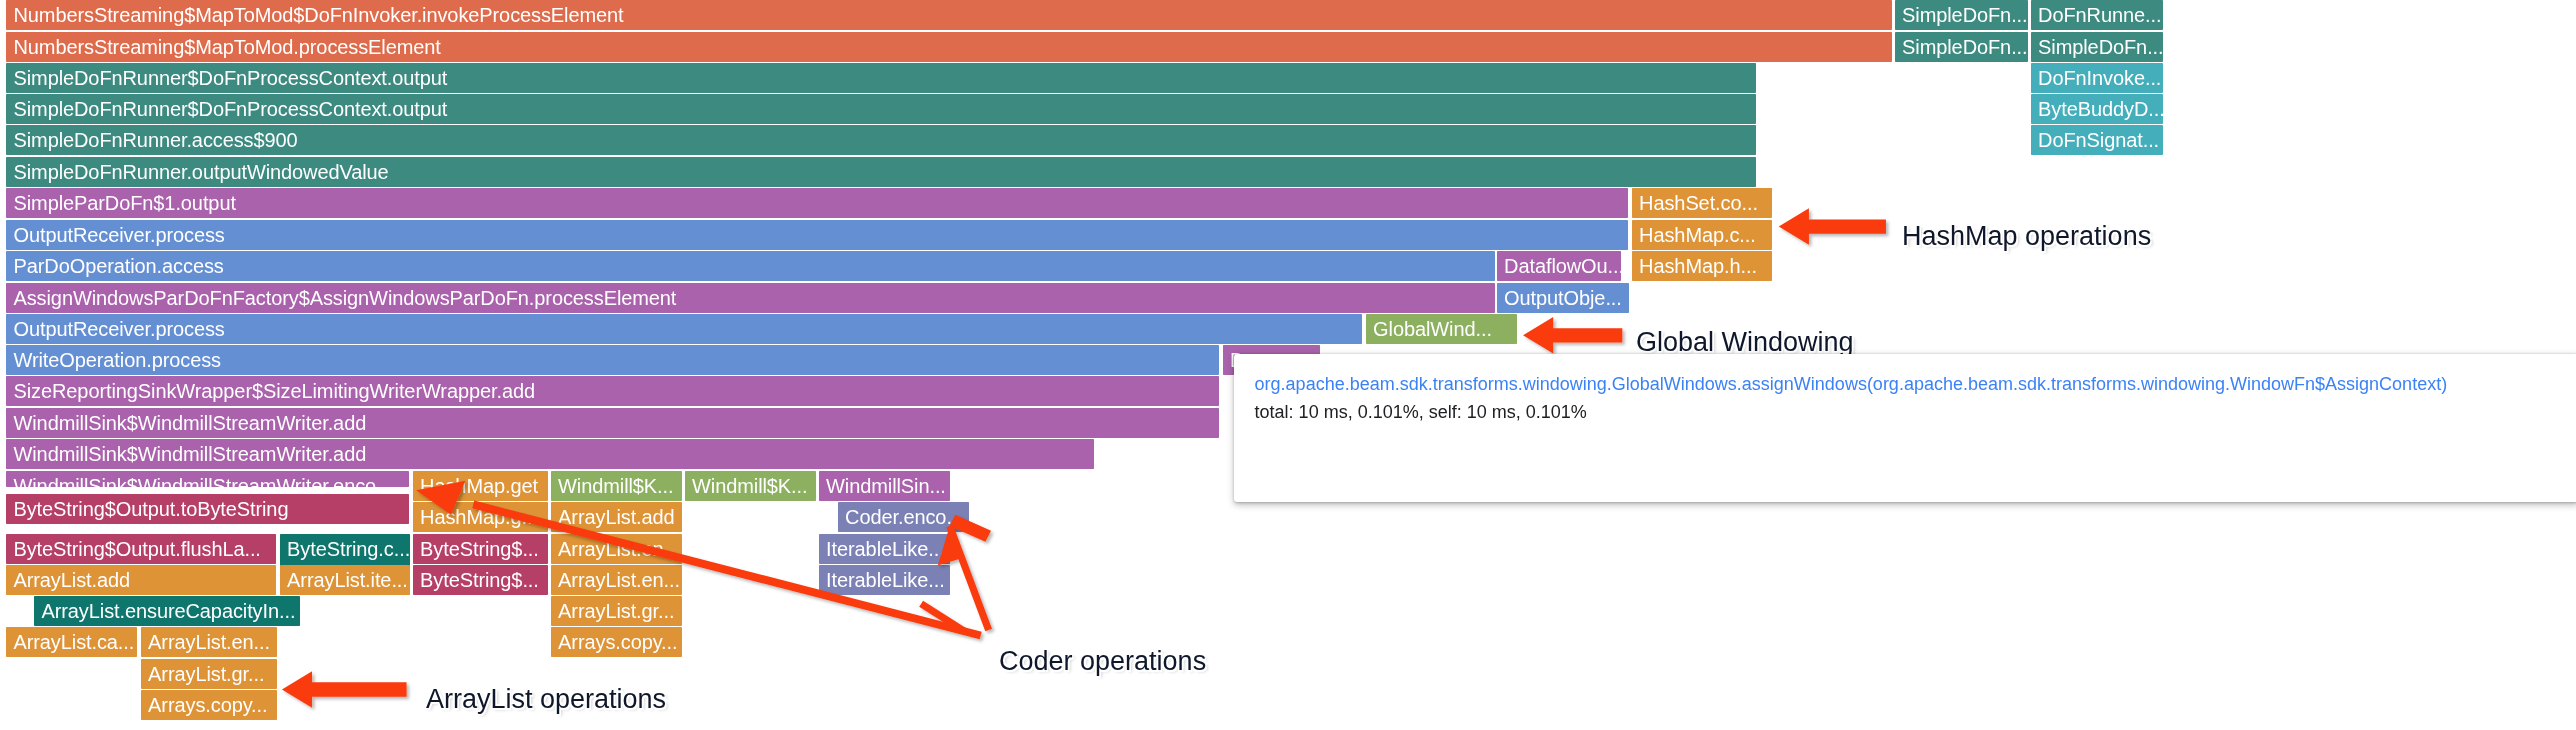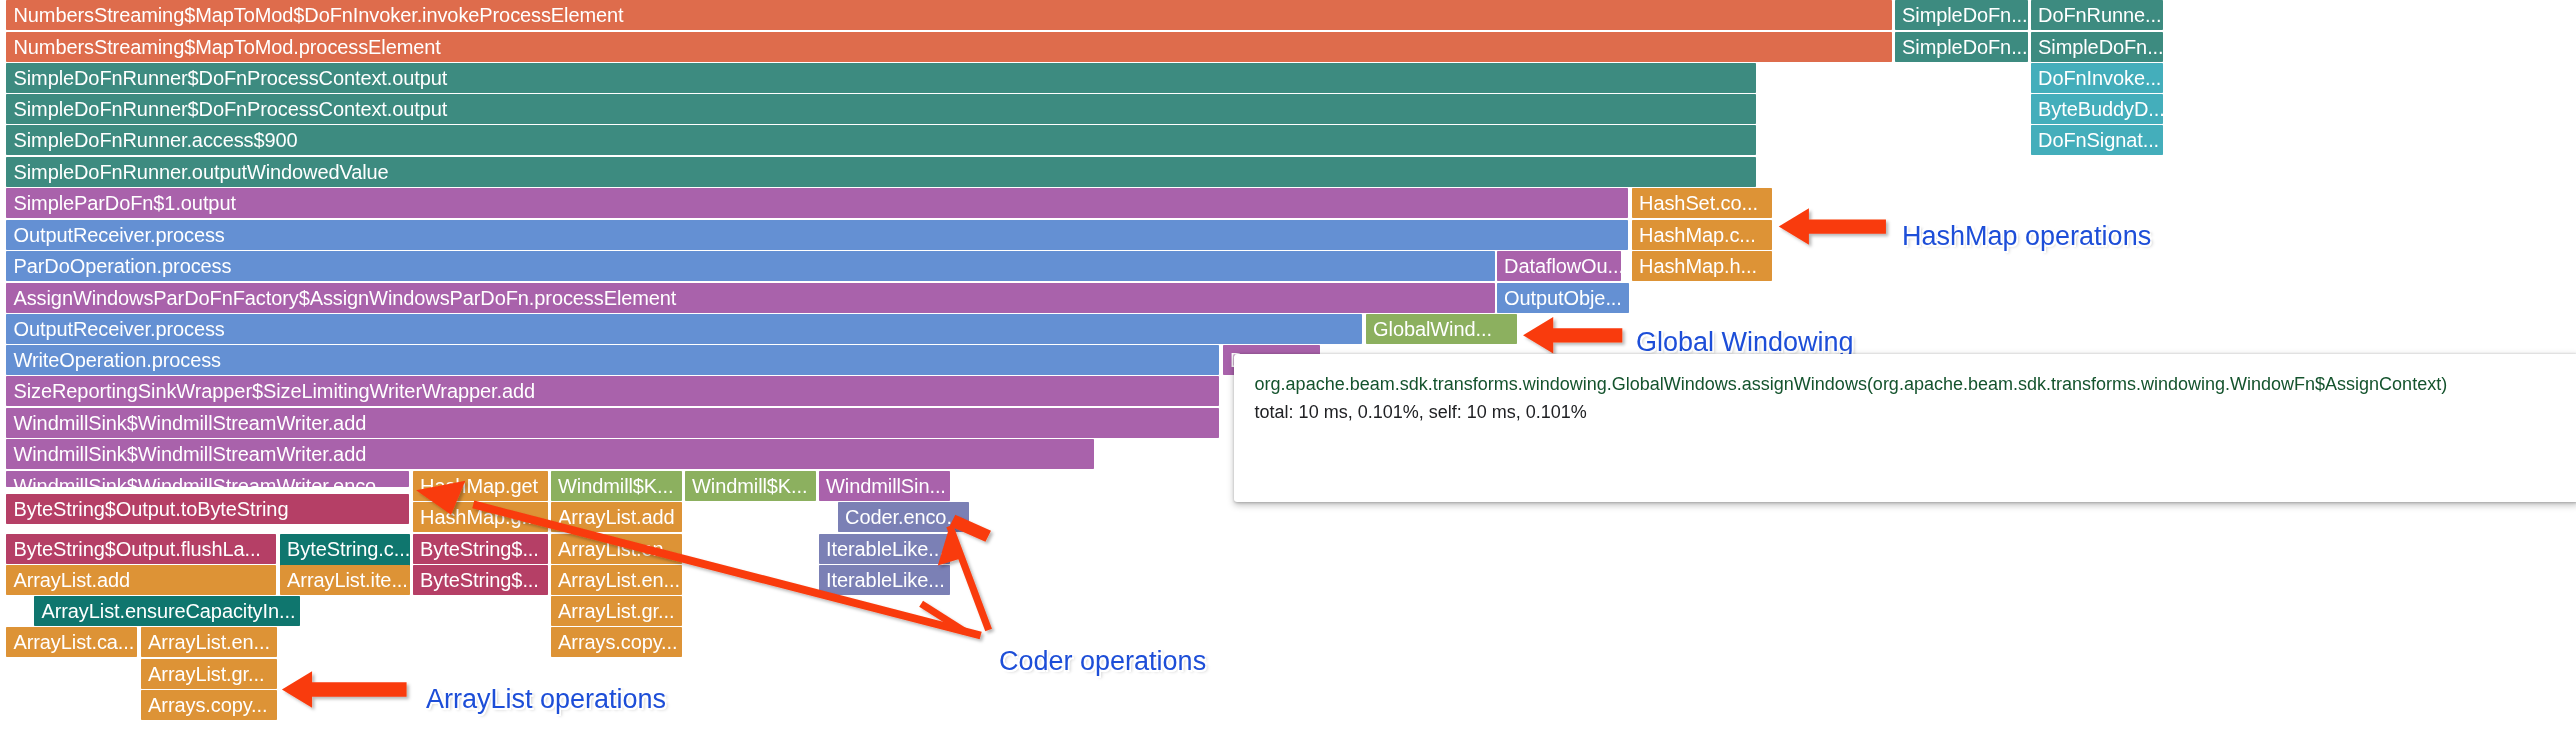--- a/index.html
+++ b/index.html
@@ -35,21 +35,21 @@
   .frame .lbl {
     display: block;
     overflow: hidden;
     text-overflow: clip;
     white-space: nowrap;
   }
 
   
   .anno-text {
     position: absolute;
-    color: #1d4ed8;
+    color: #0f172a;
     font-size: 27px;
     font-weight: 400;
     line-height: 32px;
     white-space: nowrap;
     text-shadow:
        1.6px 1.6px 0 #ffffff, -1.6px 1.6px 0 #ffffff,
        1.6px -1.6px 0 #ffffff, -1.6px -1.6px 0 #ffffff,
        2.4px 2.4px 3.2px rgba(0,0,0,0.22);
     pointer-events: none;
   }
@@ -67,21 +67,21 @@
   #tooltip {
     position: absolute;
     background: #ffffff;
     border-radius: 3.2px;
     box-shadow: 0 2.4px 7.1px rgba(0,0,0,0.26), 0 0.8px 2.4px rgba(0,0,0,0.18);
     box-sizing: border-box;
     padding: 17.5px 20.6px 12.7px 20.6px;
   }
   #tooltip .tt-sig {
     font-size: 18px;
-    color: #14532d;
+    color: #3b82f6;
     line-height: 24px;
     white-space: nowrap;
   }
   #tooltip .tt-file {
     font-size: 18px;
     font-style: italic;
     color: #3c4043;
     line-height: 27px;
     margin-top: 3.2px;
   }
@@ -159,21 +159,21 @@
       <div class="frame" style="left: 1632px; top: 188px; width: 140px; height: 30px; background: rgb(221, 147, 54);">
         <span class="lbl">HashSet.co...</span>
       </div>
       <div class="frame" style="left: 6.4px; top: 220px; width: 1622px; height: 30px; background: rgb(100, 144, 211);">
         <span class="lbl">OutputReceiver.process</span>
       </div>
       <div class="frame" style="left: 1632px; top: 220px; width: 140px; height: 30px; background: rgb(221, 147, 54);">
         <span class="lbl">HashMap.c...</span>
       </div>
       <div class="frame" style="left: 6.4px; top: 251px; width: 1489px; height: 30px; background: rgb(100, 144, 211);">
-        <span class="lbl">ParDoOperation.process</span>
+        <span class="lbl">ParDoOperation.access</span>
       </div>
       <div class="frame" style="left: 1497px; top: 251px; width: 124px; height: 30px; background: rgb(169, 98, 171);">
         <span class="lbl">DataflowOu...</span>
       </div>
       <div class="frame" style="left: 1632px; top: 251px; width: 140px; height: 30px; background: rgb(221, 147, 54);">
         <span class="lbl">HashMap.h...</span>
       </div>
       <div class="frame" style="left: 6.4px; top: 283px; width: 1489px; height: 30px; background: rgb(169, 98, 171);">
         <span class="lbl">AssignWindowsParDoFnFactory$AssignWindowsParDoFn.processElement</span>
       </div>

